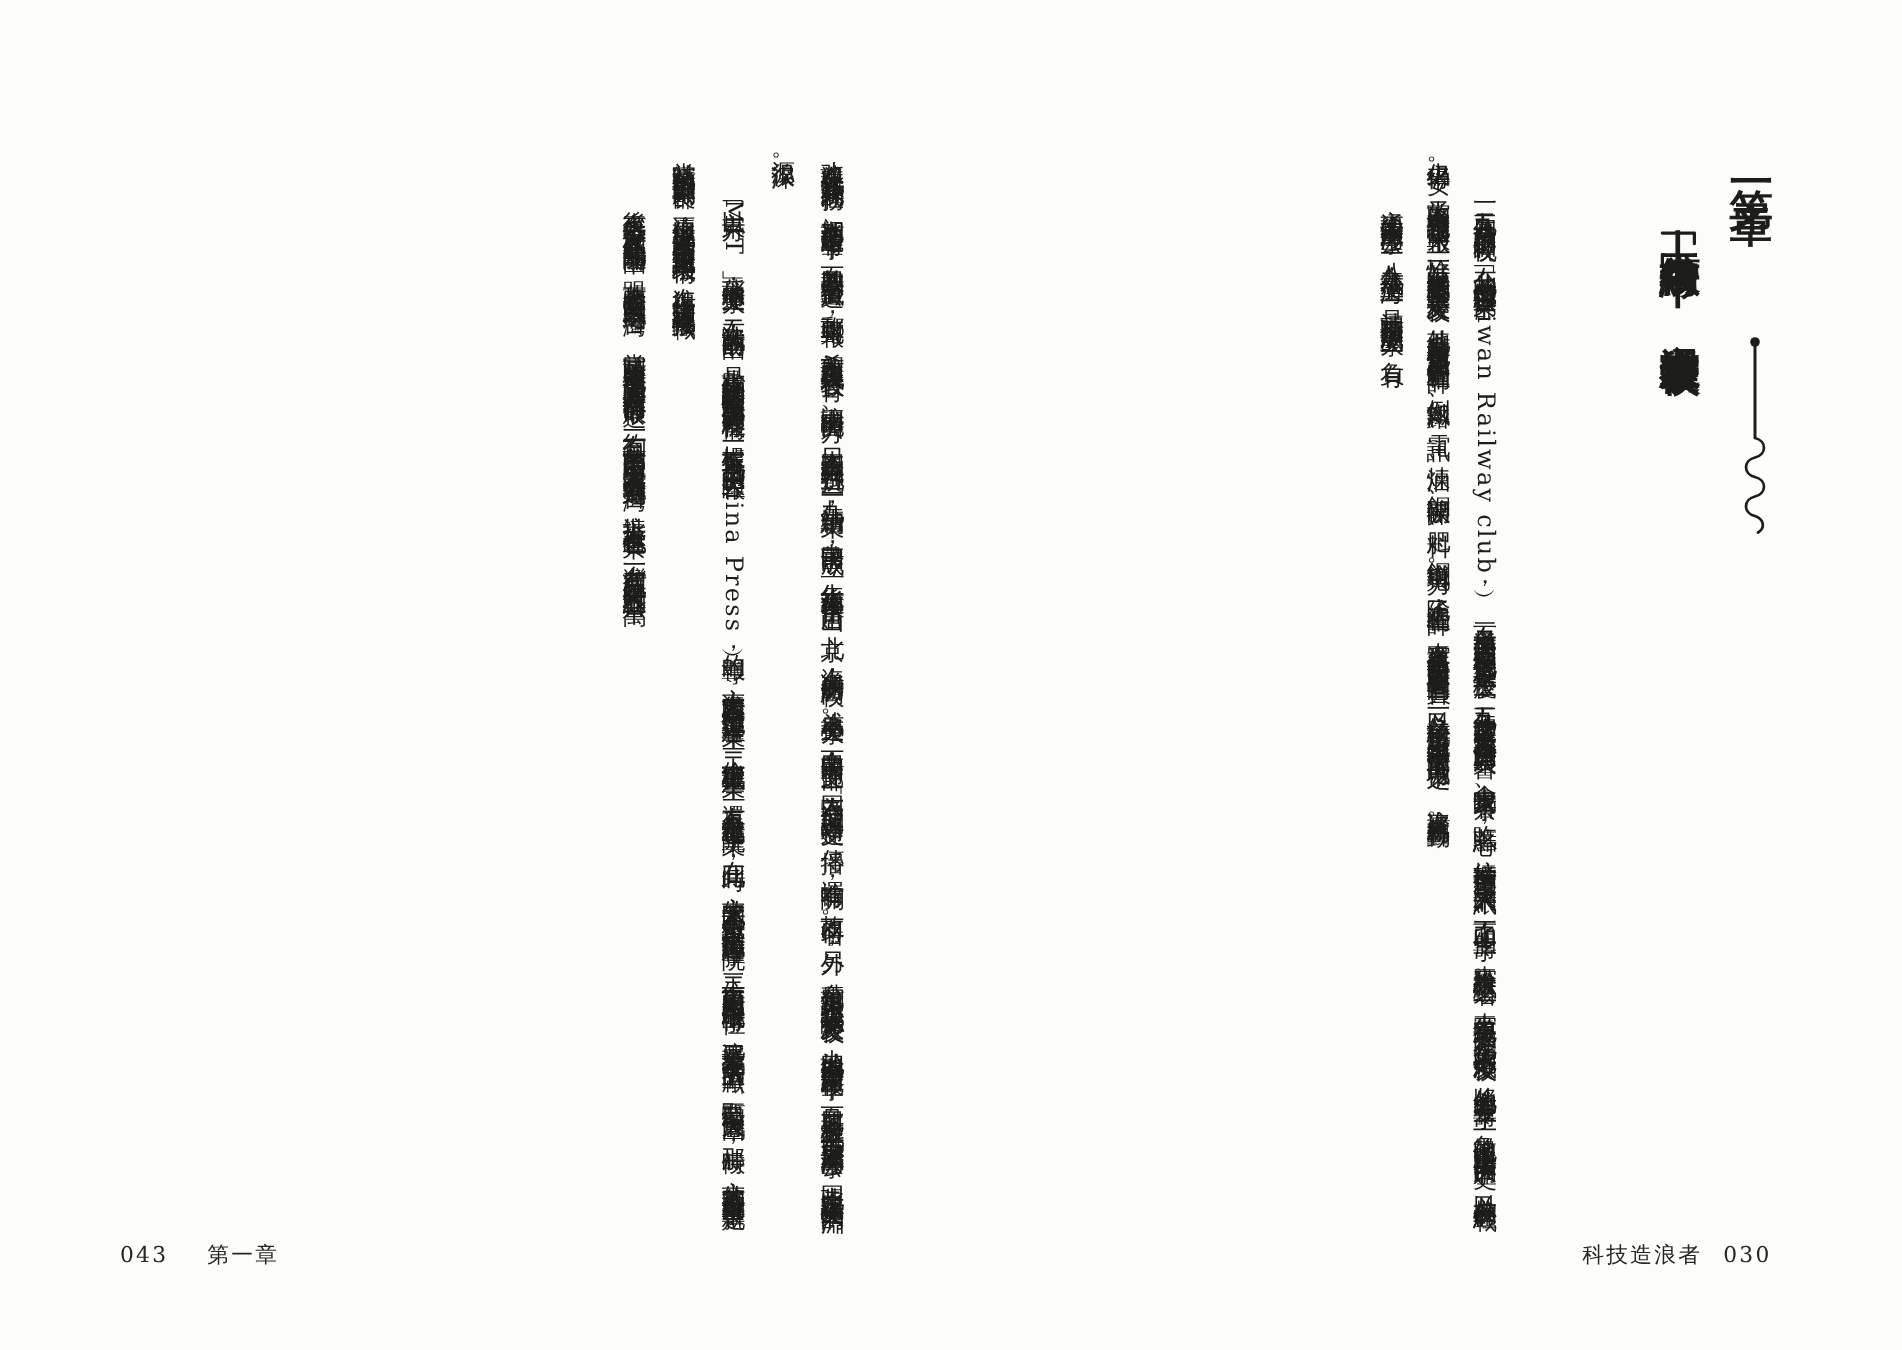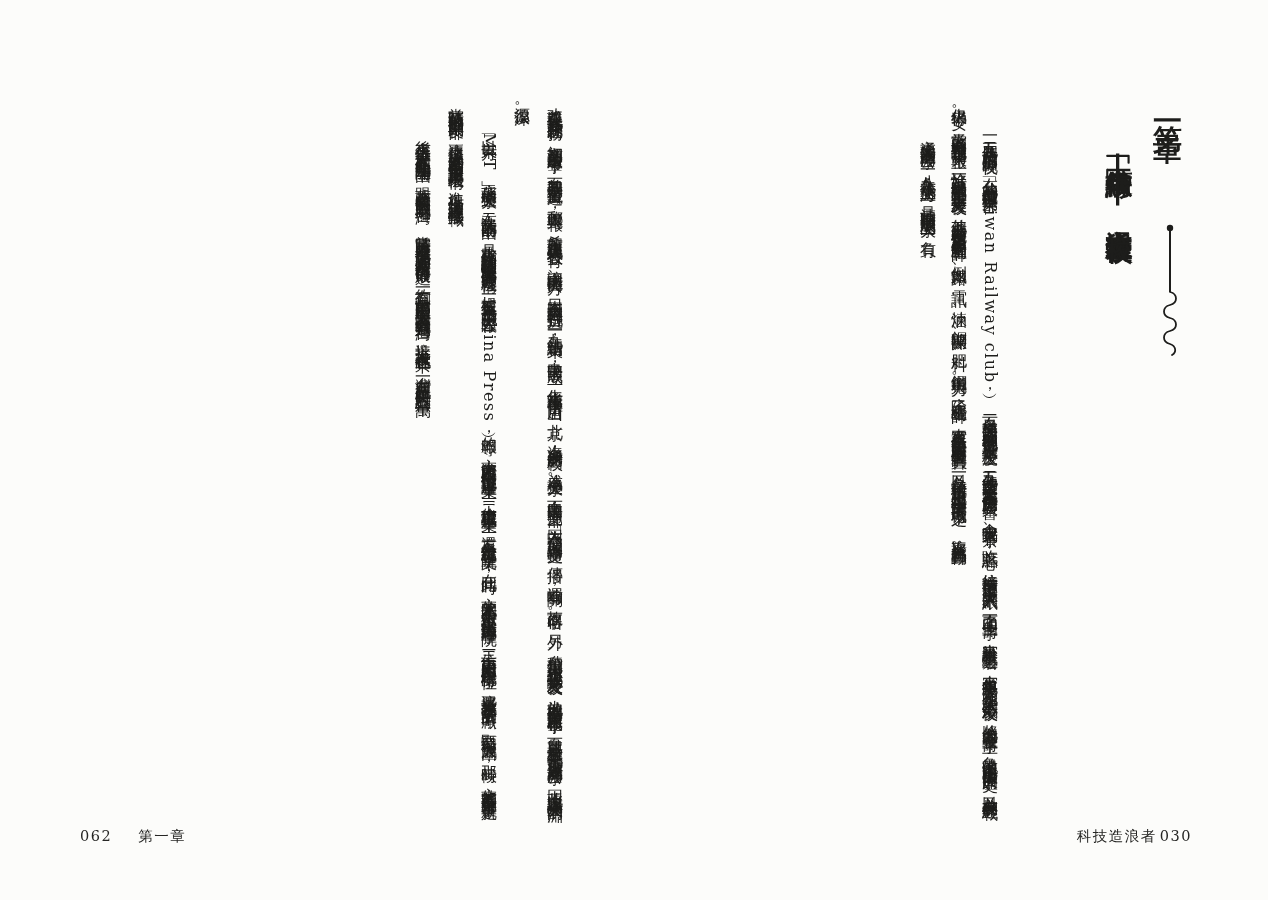--- a/index.html
+++ b/index.html
@@ -54,21 +54,21 @@
   
   .footer {
     position: absolute;
     top: 827px;
     display: flex;
     align-items: baseline;
     font-size: 14.5px;
     letter-spacing: 1.5px;
     color: #262624;
   }
-  .footer-right { right: 76px; gap: 3px; margin-left: 47px; }
+  .footer-right { right: 87px; gap: 14px; margin-left: 47px; }
   .footer-left  { left: 80px;  gap: 26px; }
 </style>
 </head>
 <body>
 
 <div class="spread">
 
   <section>
 
     <h1 class="chapter-number v">第一章</h1>
@@ -96,18 +96,18 @@
 
   <section>
 
     <div class="body body-left v">
       <p>改造並現代化教育系統的任務。初期南洋公學還有中學。而其教學則著重於鐵道、郵政與電報，希望藉由引進現代科技教育，讓中國能與西方、日本帝國主義列強對抗。一九一一年清朝結束，中華民國成立，十年後南洋公學合併了唐山、北京、上海幾所新的高校，成為交通大學。而中華民國交通部，因為「交通」一詞與道路交通、傳播、運輸有關，故而得名。另外，台積電創辦人張忠謀也常被認作交大校友，由於他自幼畢業於南洋模範中學，而且這所學校在一九二七年以前一度隸屬於南洋公學，因此張忠謀與交通大學的淵源很深。²</p>
       <p class="indent">以「東方MIT」著稱的交通大學，在二次大戰前的中國，是少數專注於訓練關鍵工程領域專家的高等教育機構。根據一九三年七月一日的《大陸報》（China Press）的報導，交大上海校區有四十一位鐵道管理畢業生、二十二位機械工程畢業生，還有五十二位從工程學院畢業。在此同時，交大的北平小區有六十一位學生畢業於鐵道管理學院，三十二位自唐山的土木工程學院取得學位。這些畢業生都在「著名的工廠」、「顯要公司」大展鴻圖。那時候，交大的董事長與副董事長就是當時鐵路部的部長與副部長。這兩位促成交大的畢業生到各個通訊與工業機構，進行學士後的訓練或直接任職。³</p>
       <p class="indent">後來有上千位交大校友在一九四九年離開中國，跟著蔣介石的國民黨政府到了台灣。⁴當時國民政府被毛澤東領導的中國共產黨打得節節敗退，約有一百二十萬的中國民眾與軍人隨著蔣介石撤退到台灣，這批交大校友也在其中。台灣在一九四五年時人口只約六百二十萬</p>
     </div>
 
     <footer class="footer footer-left">
-      <span>062</span>
+      <span>043</span>
       <span>第一章</span>
     </footer>
   </section>
 
 </div>
 
 </body></html>

